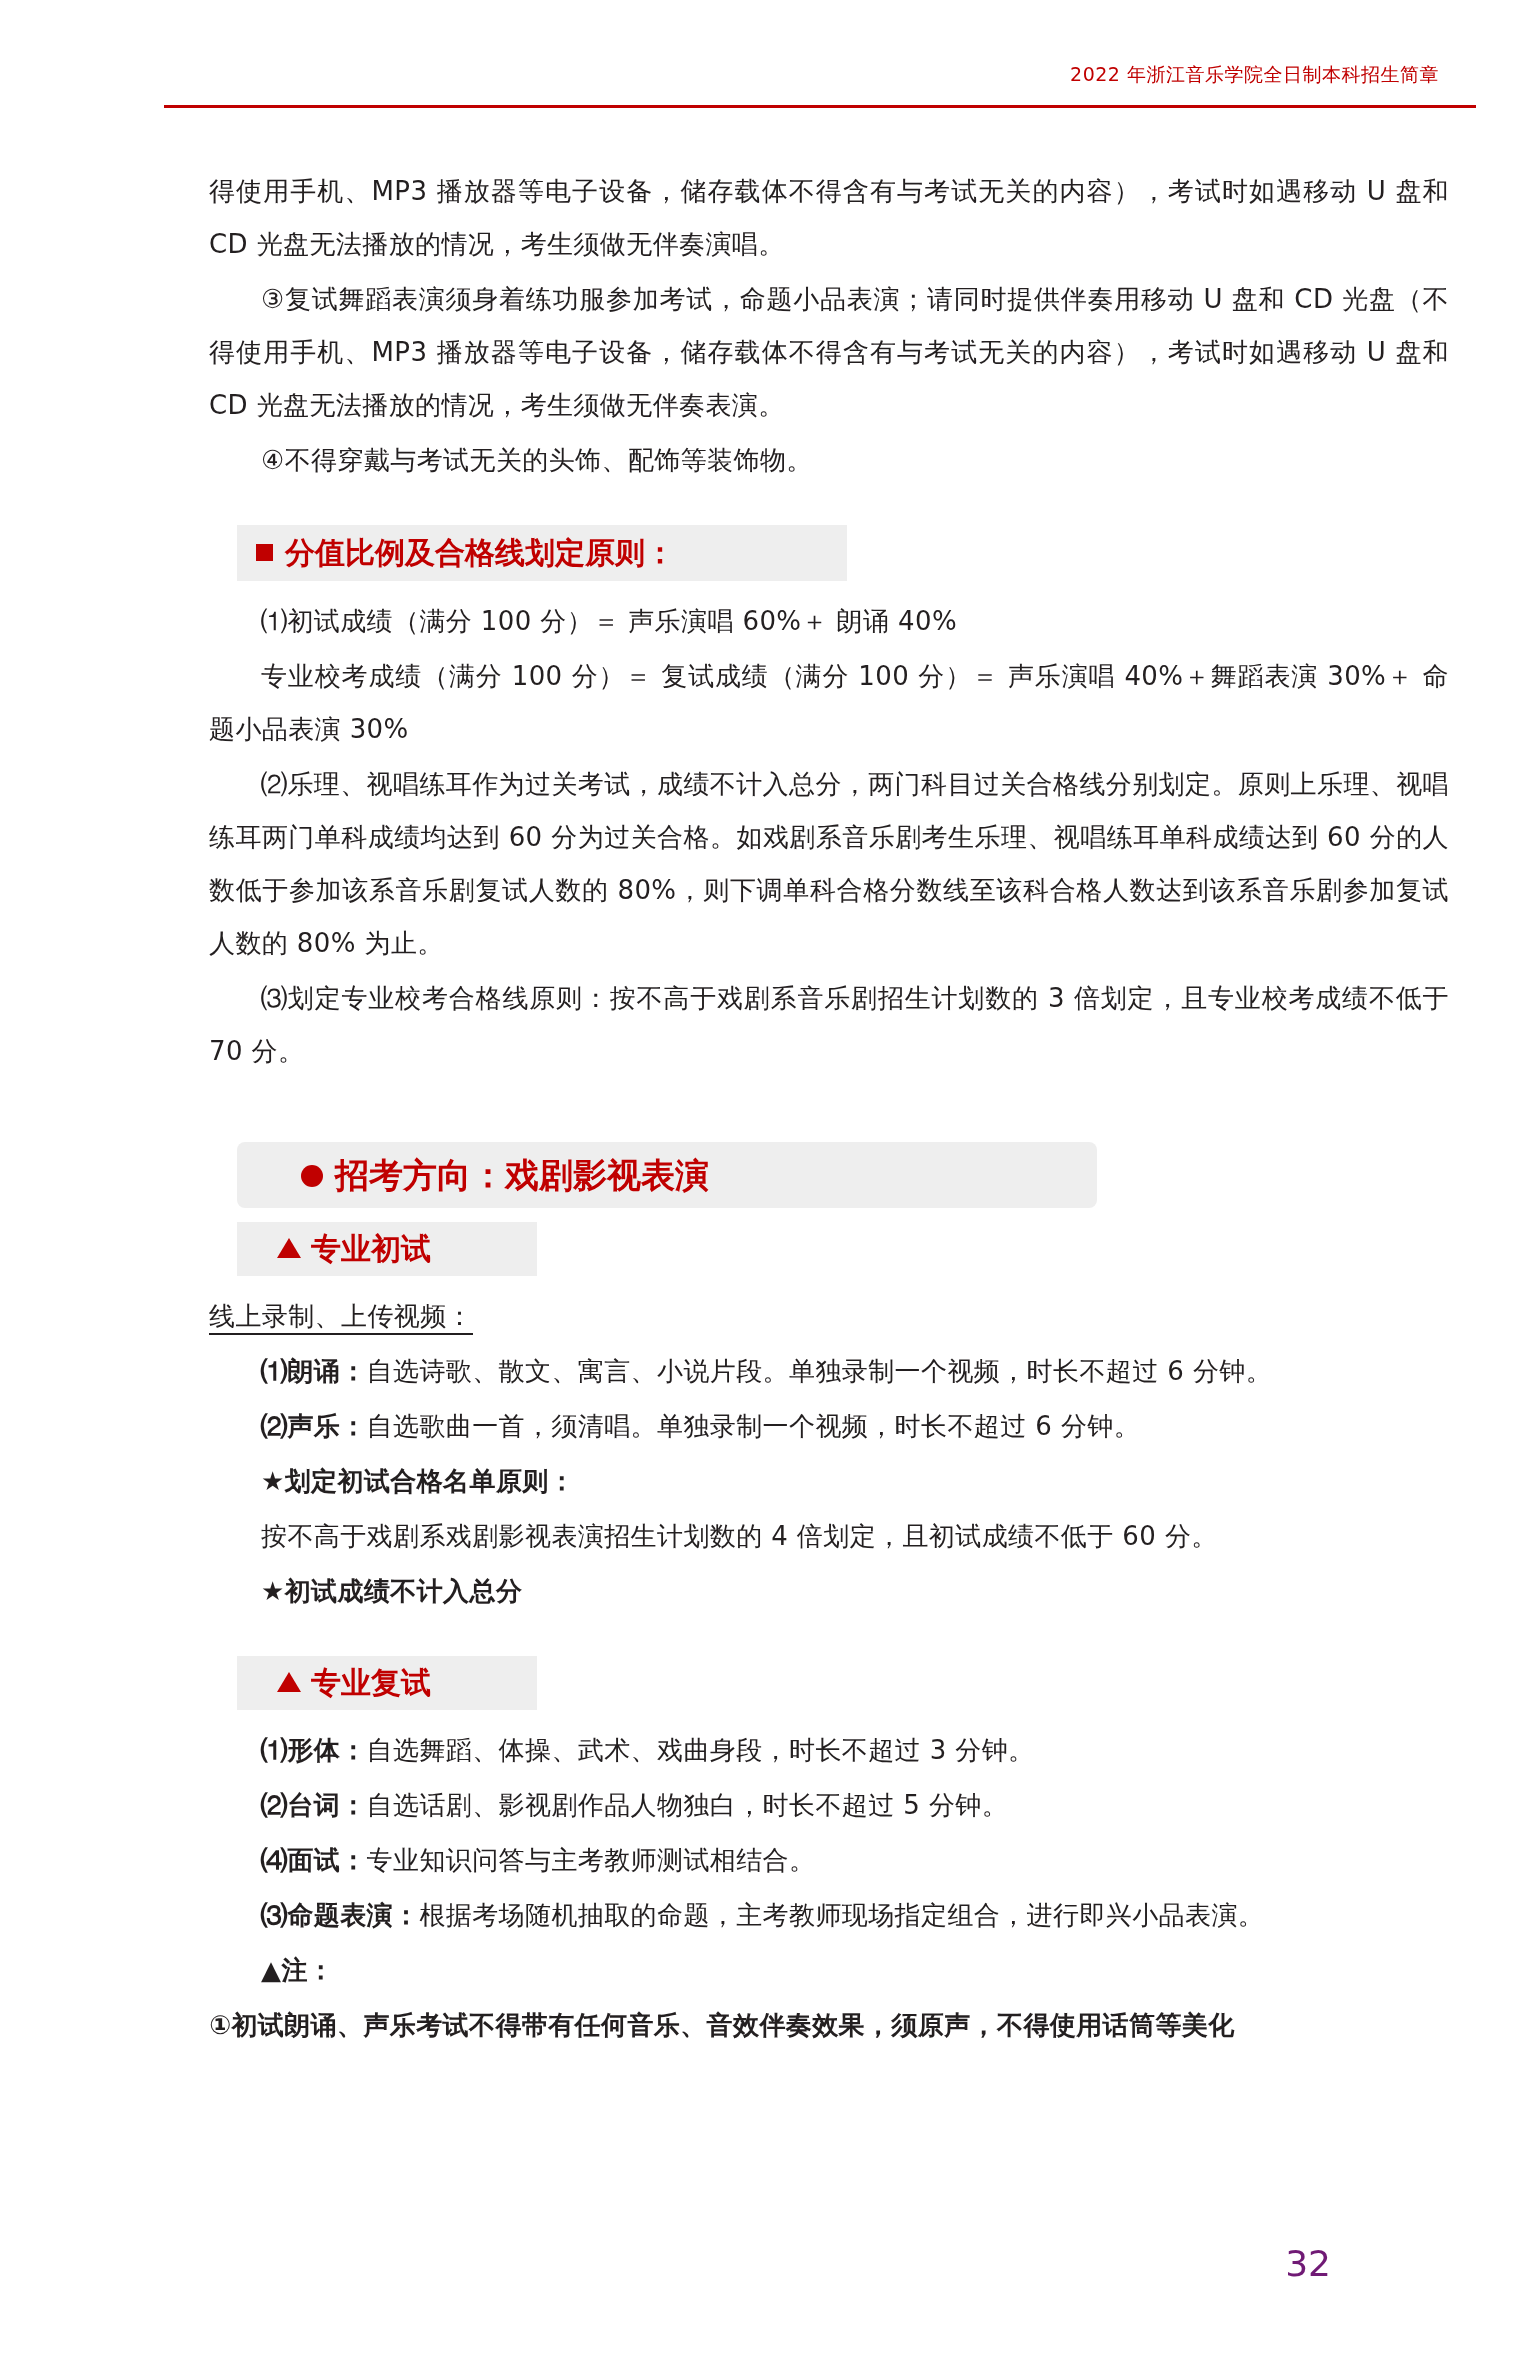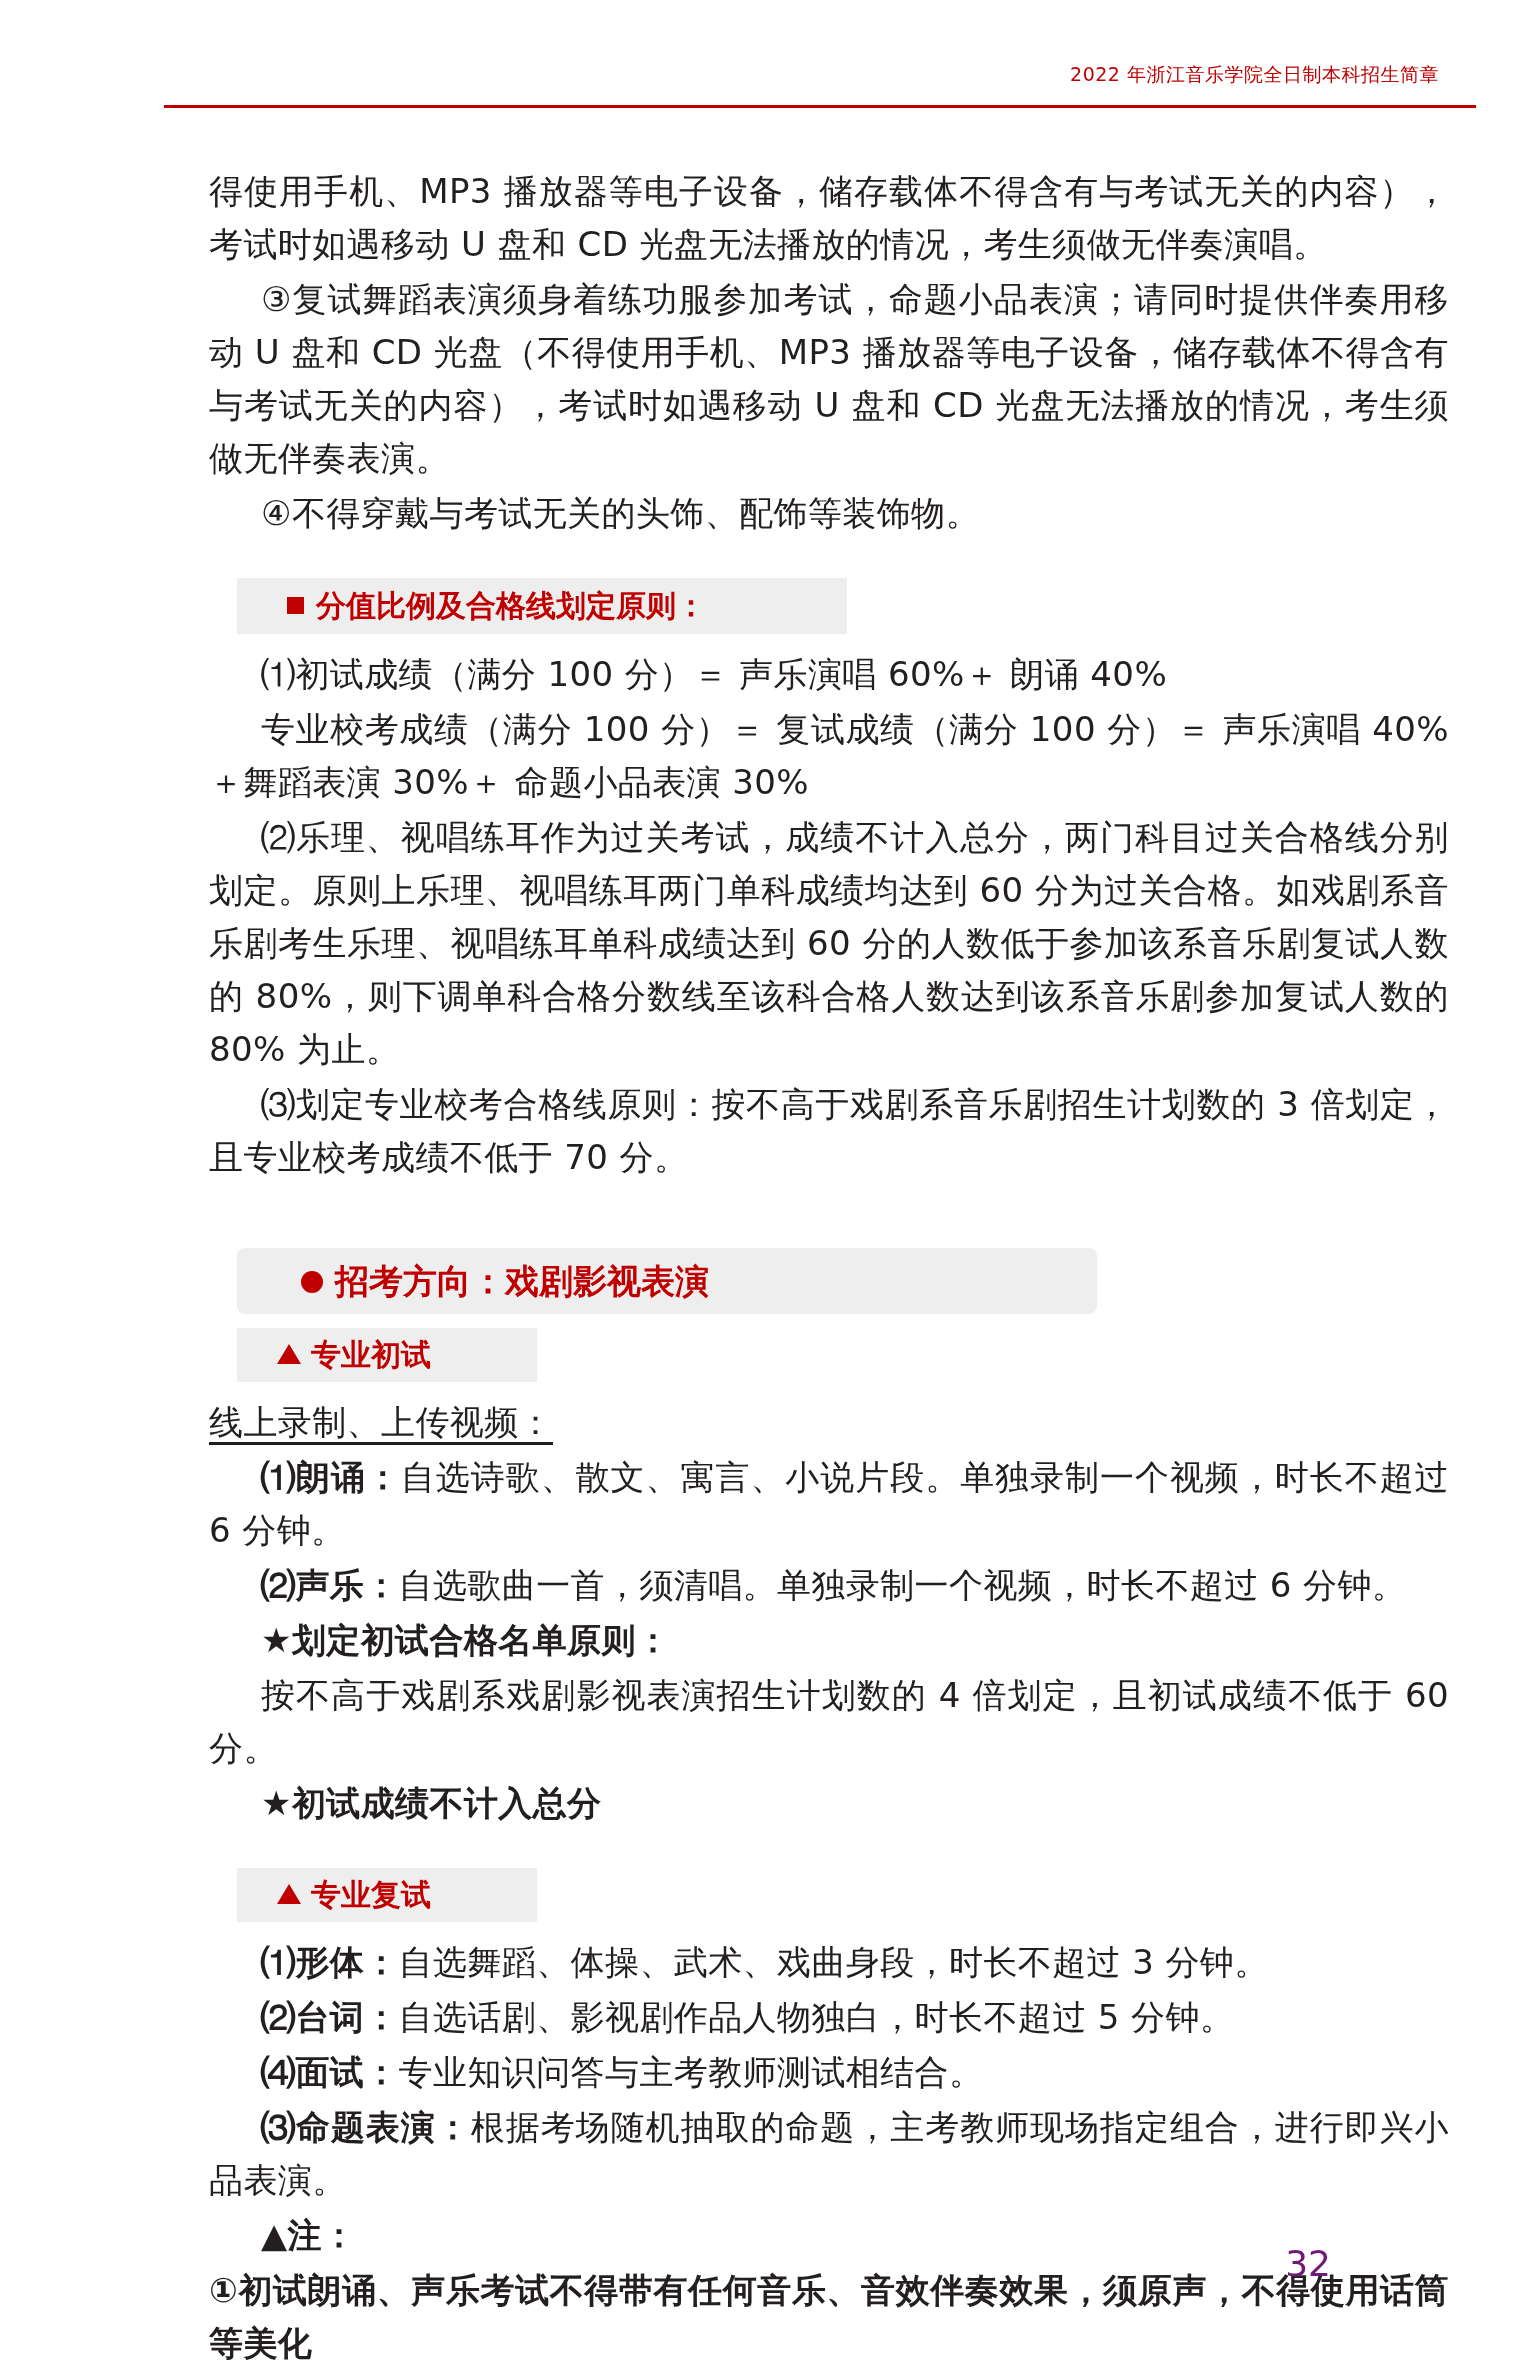--- a/index.html
+++ b/index.html
@@ -49,21 +49,21 @@
 
   
   .content {
     position: absolute;
     left: 150px;
     top: 165px;
     width: 1240px;
   }
   p.para {
     margin: 0 0 2px 0;
-    font-size: 34px;
+    font-size: 26px;
     line-height: 53px;
     letter-spacing: 0.4px;
     text-align: justify;
     color: #231f20;
   }
   p.indent {
     text-indent: 52px;
   }
   .b { font-weight: bold; }
   .gap-sm { height: 14px; }
@@ -77,21 +77,21 @@
     color: #c00000;
     font-weight: bold;
     white-space: nowrap;
     box-sizing: border-box;
   }
   .banner-l1 {
     margin-left: 28px;
     width: 610px;
     height: 56px;
     line-height: 56px;
-    padding-left: 50px;
+    padding-left: 19px;
     font-size: 30px;
   }
   .banner-l1 .sq {
     display: inline-block;
     width: 17px;
     height: 17px;
     background: #c00000;
     margin-right: 12px;
     vertical-align: 2px;
   }

